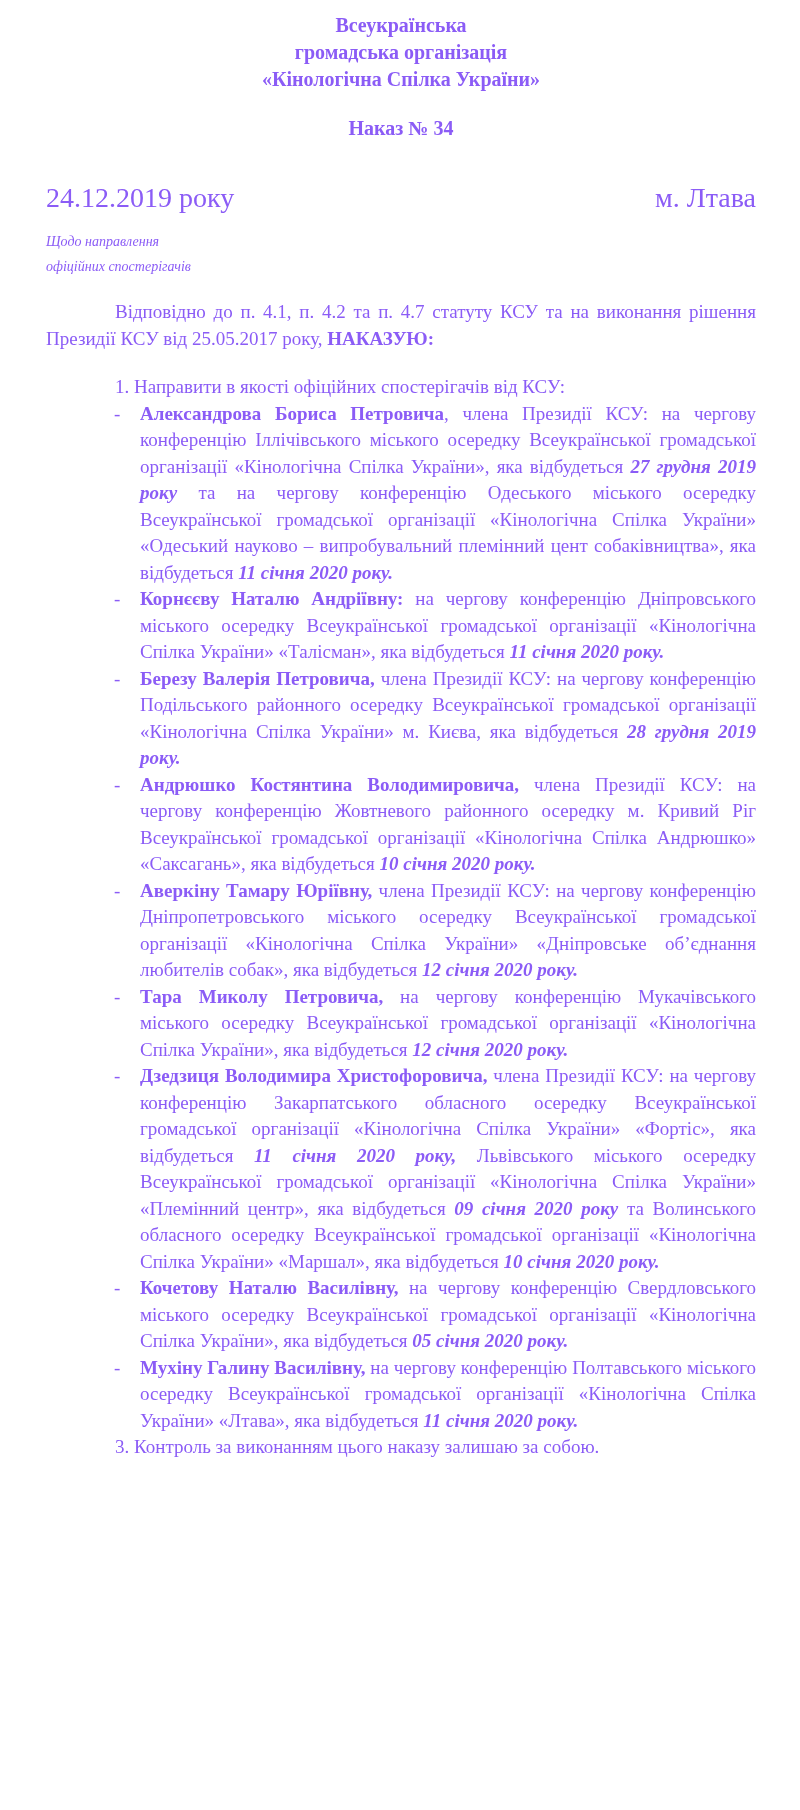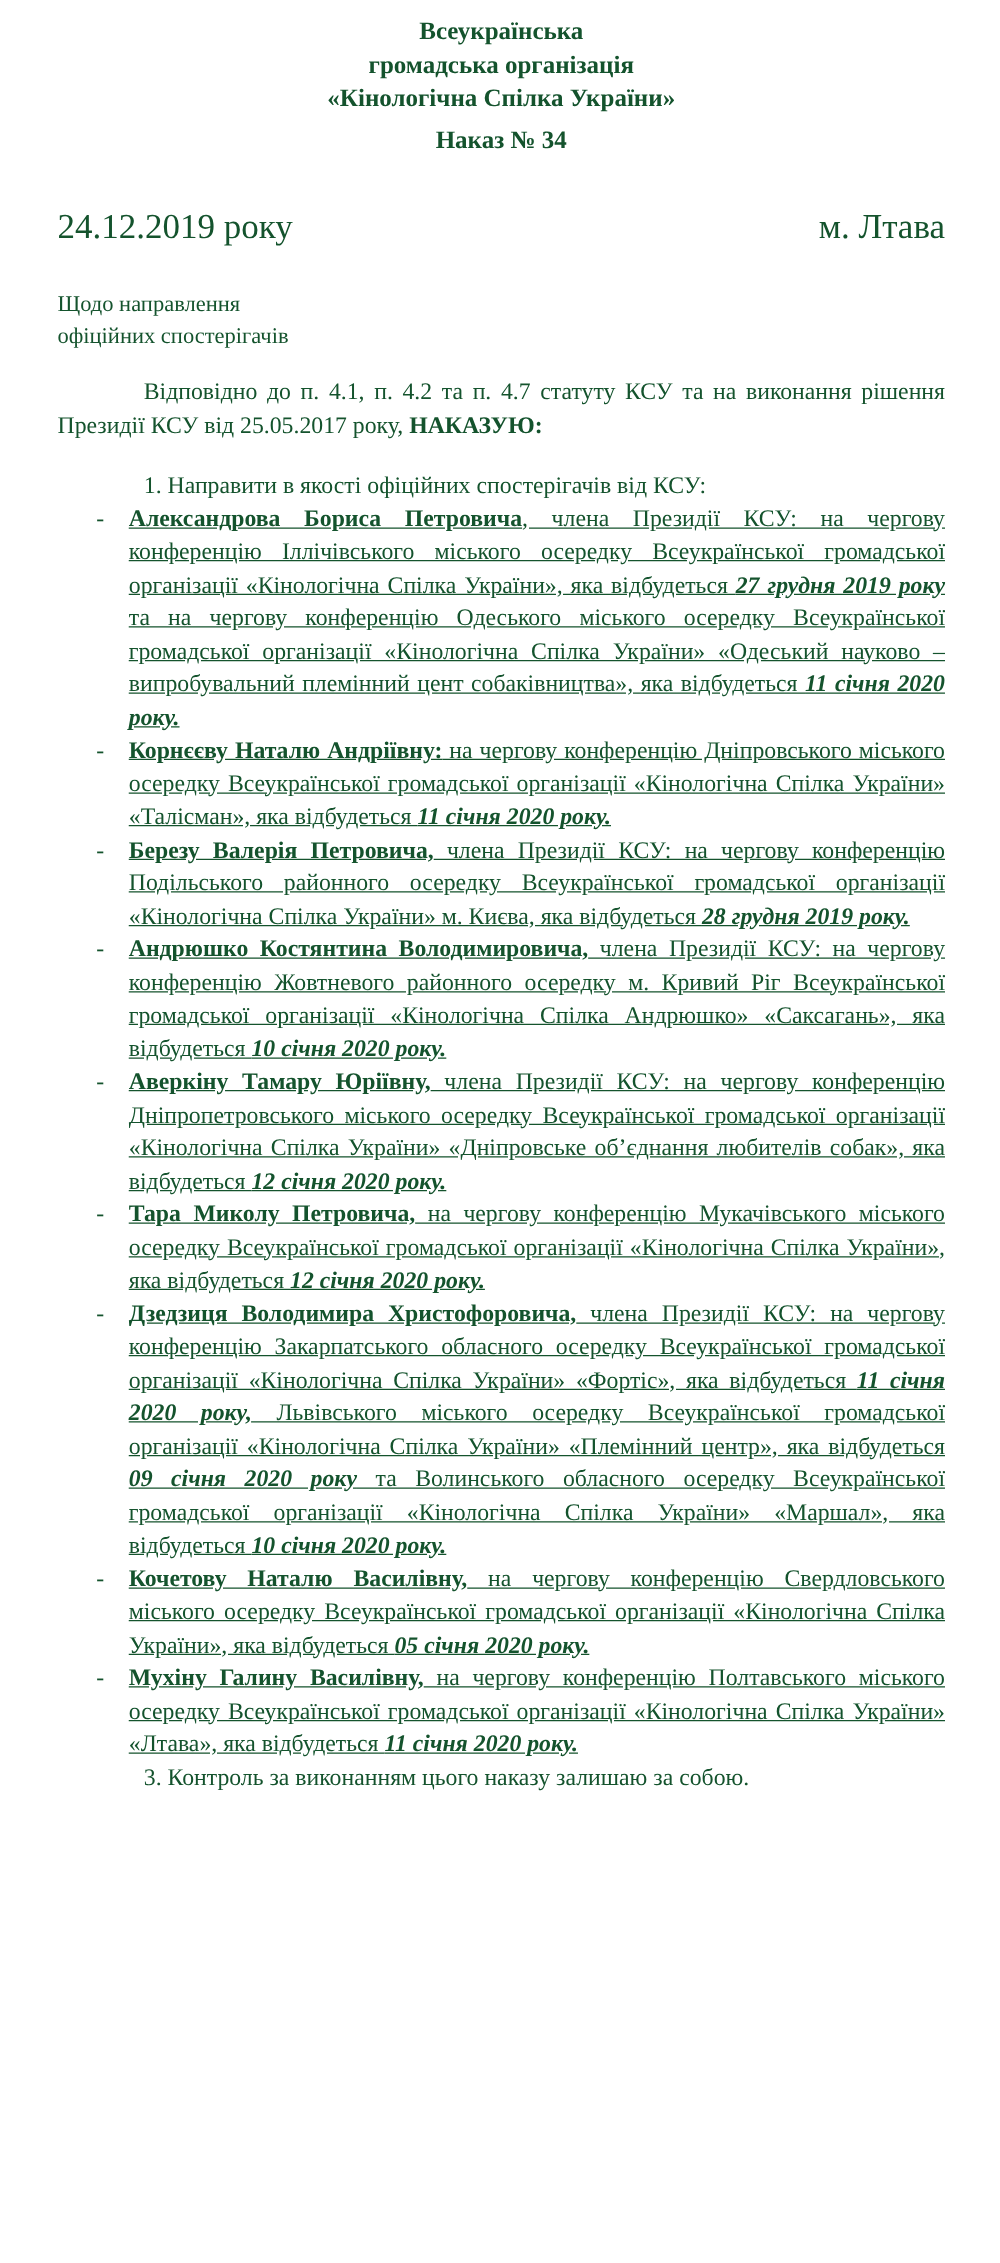--- a/index.html
+++ b/index.html
@@ -2,70 +2,70 @@
 <html lang="uk"><head>
 <meta charset="utf-8">
 <style>
   html,body { margin:0; padding:0; background:#ffffff; }
   .page {
     position:relative;
     width:800px;
     height:1536px;
     background:#ffffff;
     font-family:"Liberation Serif","DejaVu Serif",serif;
-    color:#14532d;
+    color:#8b5cf6;
     overflow:hidden;
     margin:0 auto;
   }
   .content { position:absolute; left:46px; top:0; width:710px; }
 
   .org-header {
     margin-top:12px;
     text-align:center;
     font-weight:bold;
     font-size:20px;
     line-height:27px;
   }
   .order-no {
     text-align:center;
     font-weight:bold;
     font-size:20px;
     line-height:26px;
-    margin-top:6px;
+    margin-top:22px;
   }
   .date-row {
     display:flex;
     justify-content:space-between;
     font-size:28px;
     line-height:26px;
     margin-top:44px;
   }
   .subject {
-    font-size:18px;
+    font-style:italic;
+    font-size:14px;
     line-height:25px;
-    margin-top:36px;
+    margin-top:18px;
   }
   .body-text { font-size:19px; line-height:26.5px; }
   .intro {
     margin-top:20px;
     text-align:justify;
     text-indent:69px;
   }
   .item { text-align:justify; text-indent:69px; }
   .item-1 { margin-top:22px; text-align:left; }
   ul.observers {
     list-style:none;
     margin:0;
     padding:0;
   }
   ul.observers li {
     position:relative;
-    margin-left:57px;
+    margin-left:94px;
     text-align:justify;
-    text-decoration:underline;
   }
   ul.observers li::before {
     content:"-";
     position:absolute;
     left:-26px;
     top:0;
   }
   .seg-bold { font-weight:bold; }
   .seg-bolditalic { font-weight:bold; font-style:italic; }
 

